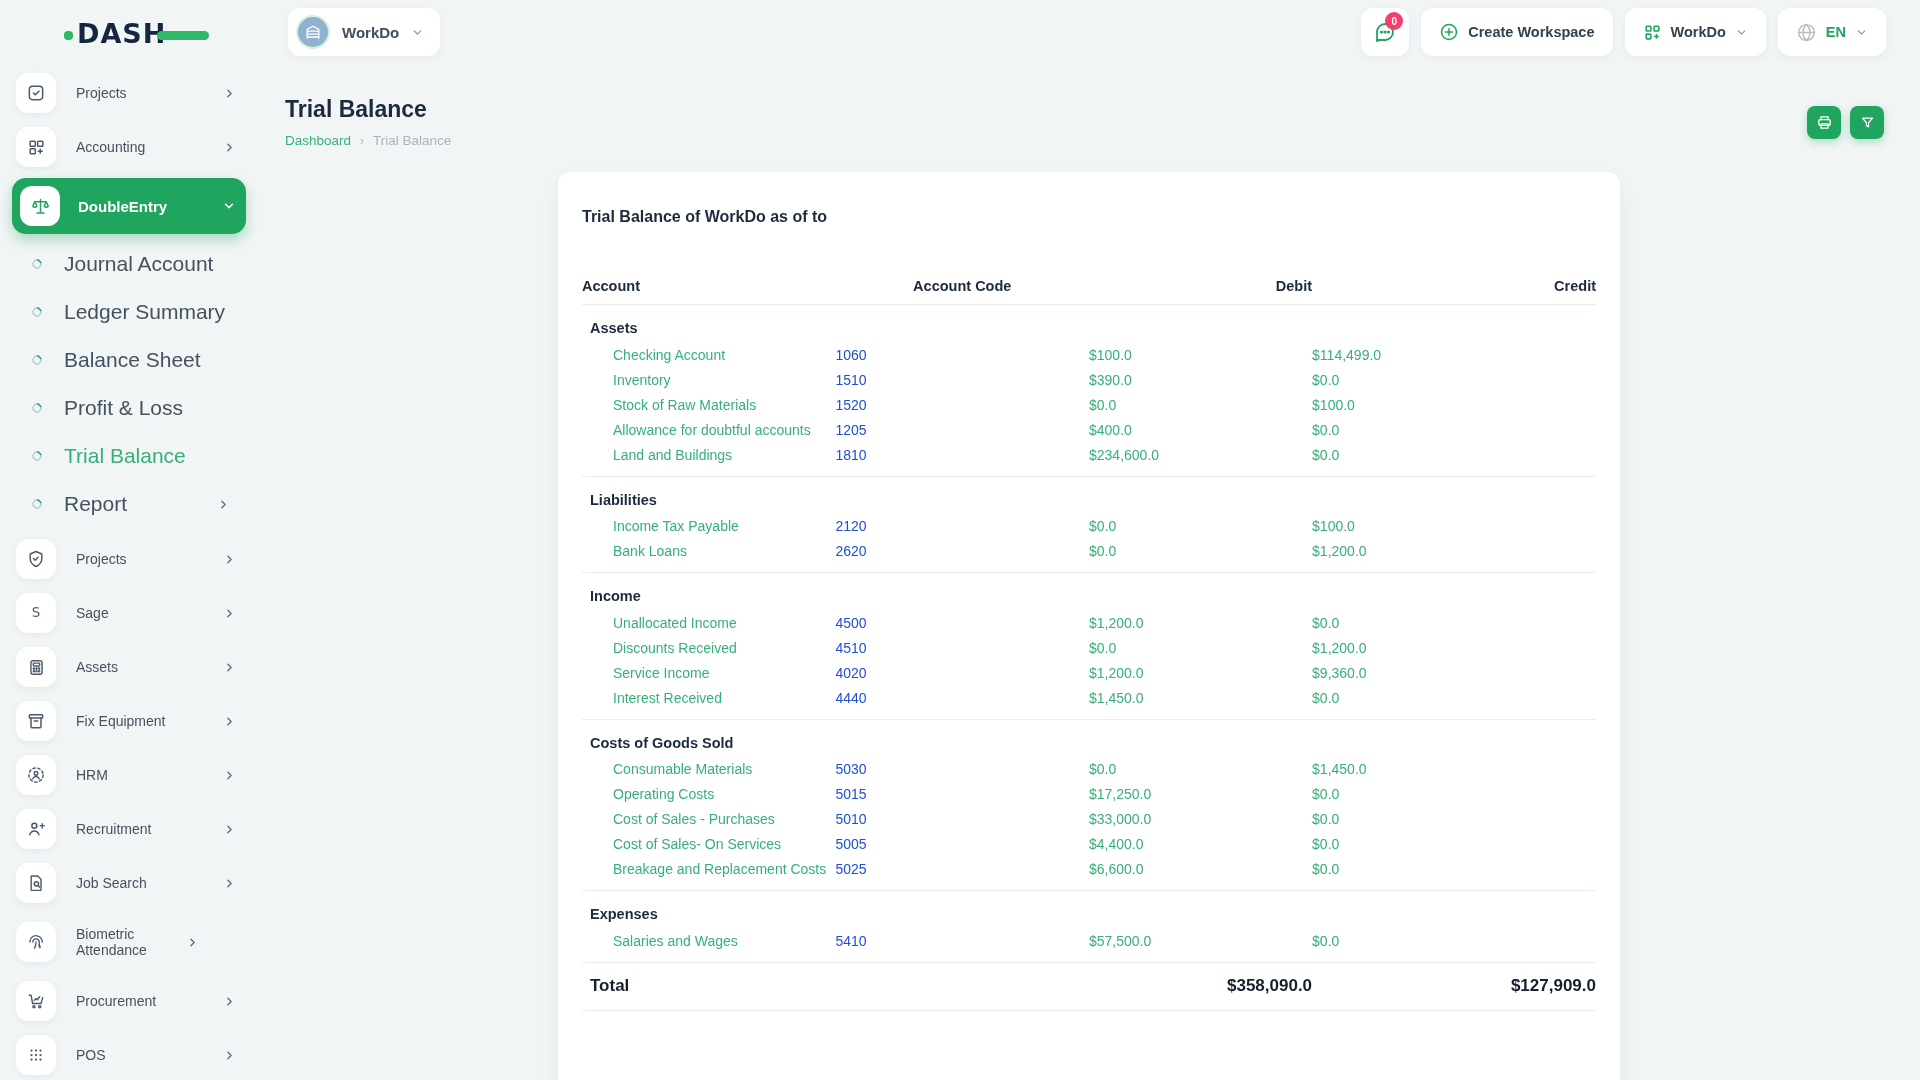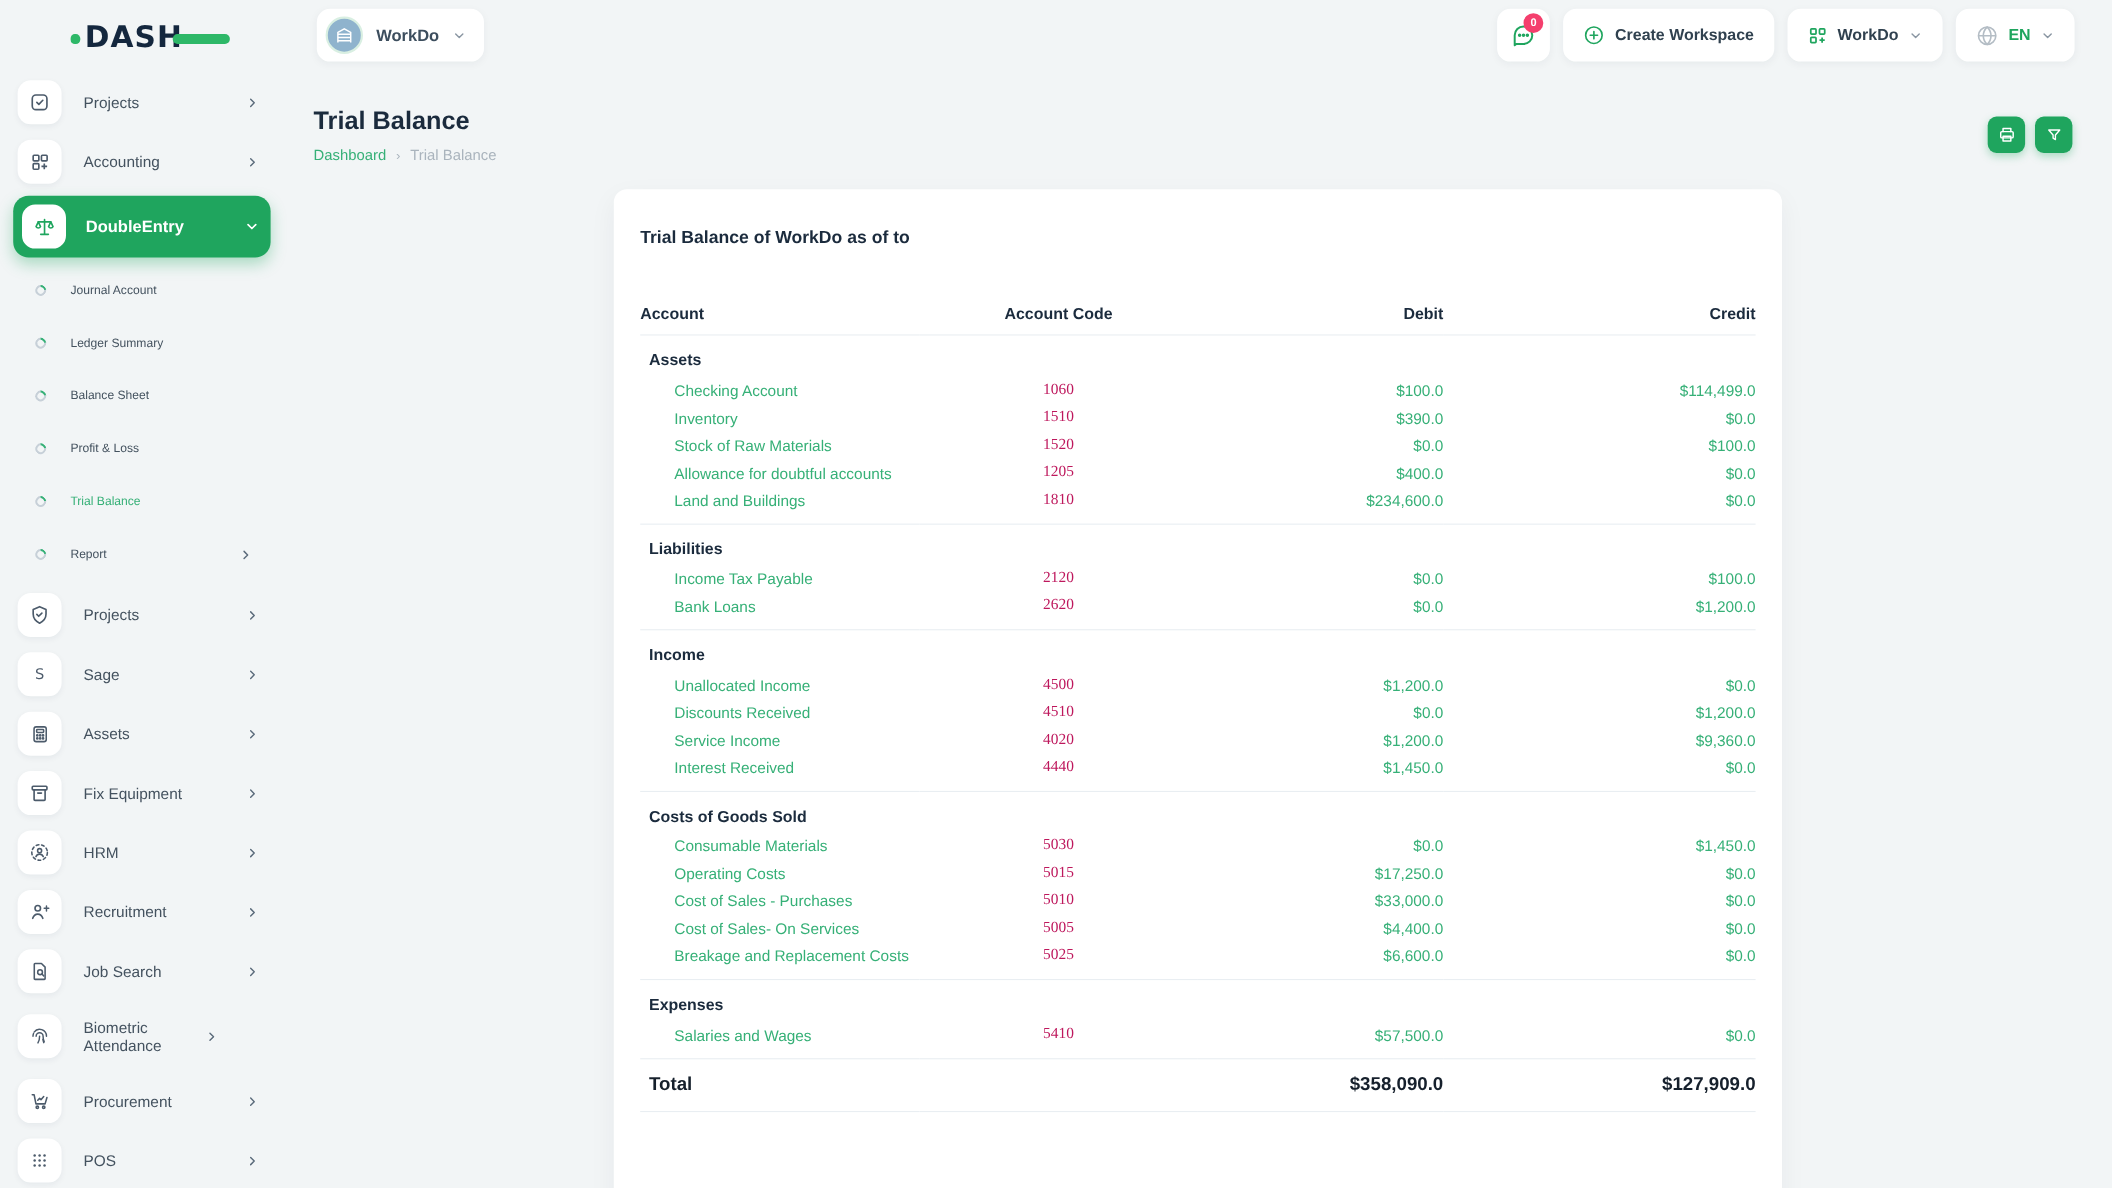--- a/index.html
+++ b/index.html
@@ -66,21 +66,21 @@
     margin:4px -4px 4px -4px;padding:0 10px 0 8px;cursor:pointer;
     box-shadow:0 6px 14px rgba(31,165,94,.35);
   }
   .side-active .ibox{width:40px;height:40px;background:#fff;border-radius:12px;
     display:flex;align-items:center;justify-content:center;flex:0 0 40px;}
   .side-active .lbl{margin-left:18px;font-size:15px;font-weight:bold;color:#fff;flex:1;}
   .sub-list{padding:2px 0 4px 0;}
   .sub-item{display:flex;align-items:center;height:48px;padding-left:16px;cursor:pointer;}
   .bullet{width:10px;height:10px;border-radius:50%;border:2px solid #c7d0d8;
     border-top-color:var(--green-text);transform:rotate(40deg);flex:0 0 10px;}
-  .sub-item .lbl{margin-left:22px;font-size:11px;color:var(--text);flex:1;}
+  .sub-item .lbl{margin-left:22px;font-size:21px;color:var(--text);flex:1;}
   .sub-item.active .lbl{color:var(--green-text);}
   .sub-item .chev{margin-right:12px;display:flex;}
   
   .page-title{position:absolute;left:285px;top:96px;font-size:23px;font-weight:bold;color:#1b2b3d;}
   .breadcrumb{position:absolute;left:285px;top:133px;font-size:13.5px;display:flex;gap:9px;align-items:center;}
   .breadcrumb .bc-link{color:var(--green-text);cursor:pointer;}
   .breadcrumb .bc-sep{color:#aab4bd;font-size:12px;}
   .breadcrumb .bc-cur{color:#aab4bd;}
   .action-btns{position:absolute;right:36px;top:106px;display:flex;gap:9px;}
   .sq-btn{width:34px;height:33px;background:var(--green);border-radius:8px;display:flex;
@@ -94,22 +94,22 @@
   .card-title{font-size:16px;font-weight:bold;color:#1b2b3d;margin-top:12px;}
   table.tb{width:100%;border-collapse:collapse;margin-top:46px;table-layout:fixed;}
   col.c-acct{width:25%;}col.c-code{width:25%;}col.c-debit{width:22%;}col.c-credit{width:28%;}
   .tb th{font-size:14.5px;font-weight:bold;color:#1b2b3d;padding:6px 0 10px 0;border-bottom:1px solid var(--border);}
   .tb th.h-acct{text-align:left;}
   .tb th.h-code{text-align:center;}
   .tb th.h-debit,.tb th.h-credit{text-align:right;}
   .tb td{font-size:14px;padding:4.5px 0;}
   .tb tr.section-row td{padding:15px 0 6px 8px;font-weight:bold;color:#1b2b3d;font-size:14.5px;}
   .tb td.acct{color:var(--green-text);padding-left:31px;cursor:pointer;}
-  .tb td.code{text-align:center;color:#be185d;font-family:Liberation Serif, serif;}
-  .tb td.debit,.tb td.credit{text-align:right;color:var(--green-text);}
+  .tb td.code{text-align:left;color:#1d4ed8;}
+  .tb td.debit,.tb td.credit{color:var(--green-text);}
   .tb tr.section-end td{border-bottom:1px solid var(--border);padding-bottom:13px;}
   .tb tr.total-row td{font-weight:bold;color:#16202c;font-size:17px;
     padding:13px 0 14px 0;border-bottom:1px solid var(--border);}
   .tb tr.total-row td.t-label{padding-left:8px;text-align:left;}
   .tb tr.total-row td.t-debit,.tb tr.total-row td.t-credit{text-align:right;}
   svg{display:block;}
 </style>
 </head>
 <body>
 

